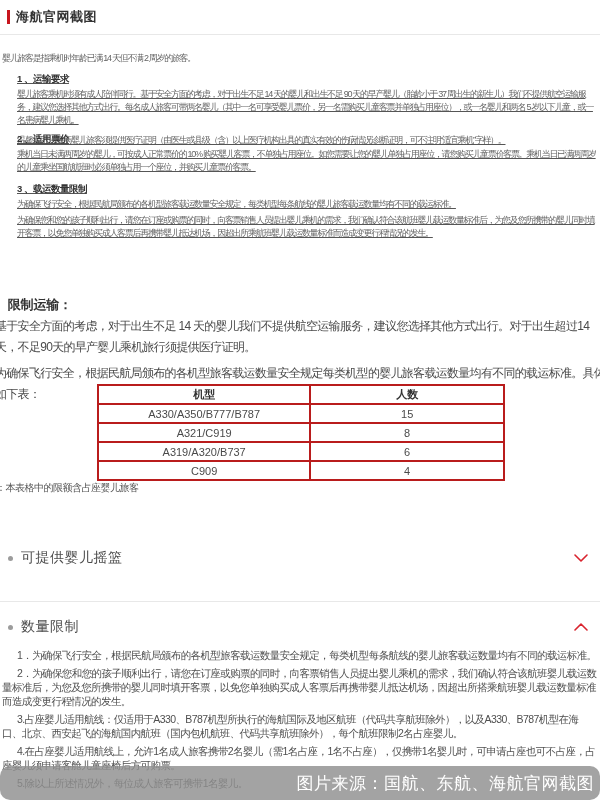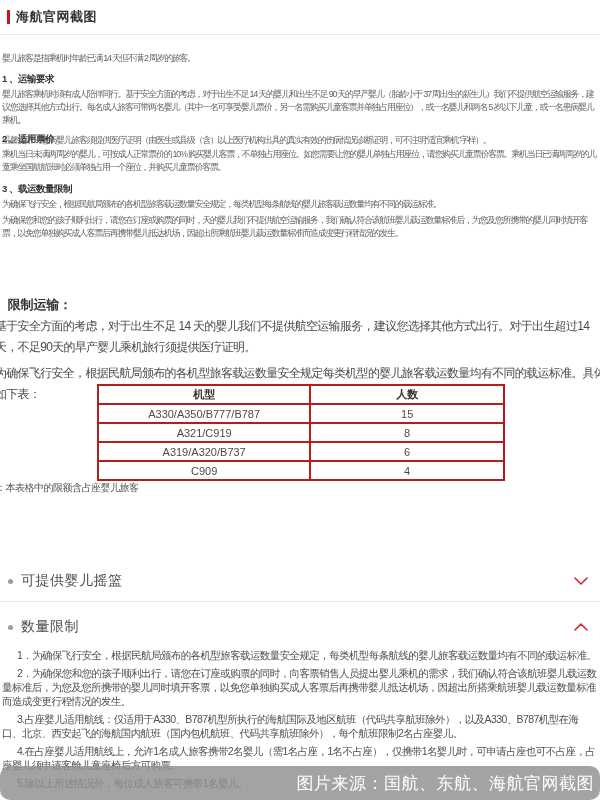--- a/index.html
+++ b/index.html
@@ -9,21 +9,21 @@
 
   .hdr { position:absolute; top:8px; left:7px; display:flex; align-items:center; gap:6px; }
   .hdr-bar { width:3px; height:14px; background:#c8161e; }
   .hdr-title { font-size:13px; font-weight:bold; color:#333; letter-spacing:0.5px; }
 
   .divider { position:absolute; left:0; width:600px; border-top:1px solid #e8e8e8; }
 
   .sm { font-size:9px; letter-spacing:-1.3px; line-height:13px; color:#646464; }
   .intro { position:absolute; top:52px; left:2px; right:0; }
 
-  .sec { position:absolute; left:2px; right:0; }
+  .sec { position:absolute; left:17px; right:0;text-decoration:underline; }
   .sec-h { font-size:9.5px; font-weight:bold; color:#333; letter-spacing:-0.5px; line-height:12px; }
   .sec p { margin-top:3px; }
   .sec .tip { margin-top:7px; }
 
   .restricted { position:absolute; top:297px; left:-5px; width:616px; color:#4a4a4a; }
   .r-h { font-size:13px; font-weight:bold; color:#333; line-height:15px; letter-spacing:-0.2px; }
   .r-p { font-size:12px; letter-spacing:-0.7px; line-height:21px; margin-top:4px; }
   .r-p2 { font-size:12px; letter-spacing:-0.7px; line-height:21px; margin-top:5px; }
 
   .limits-table { position:absolute; top:384px; left:97px; width:408px;
@@ -73,21 +73,21 @@
   </div>
 
   <div class="sec" style="top:133px">
     <div class="sec-h">2 、适用票价</div>
     <p class="sm">乘机当日未满两周岁的婴儿，可按成人正常票价的 10% 购买婴儿客票，不单独占用座位。如您需要让您的婴儿单独占用座位，请您购买儿童票价客票。乘机当日已满两周岁的儿童乘坐国航航班时必须单独占用一个座位，并购买儿童票价客票。</p>
   </div>
 
   <div class="sec" style="top:183px">
     <div class="sec-h">3 、载运数量限制</div>
     <p class="sm">为确保飞行安全，根据民航局颁布的各机型旅客载运数量安全规定，每类机型每条航线的婴儿旅客载运数量均有不同的载运标准。</p>
-    <p class="sm">为确保您和您的孩子顺利出行，请您在订座或购票的同时，天的婴儿我们不提供航空运输服务，我们确认符合该航班婴儿载运数量标准后，为您及您所携带的婴儿同时填开客票，以免您单独购买成人客票后再携带婴儿抵达机场，因超出所乘航班婴儿载运数量标准而造成变更行程情况的发生。</p>
+    <p class="sm">为确保您和您的孩子顺利出行，请您在订座或购票的同时，向客票销售人员提出婴儿乘机的需求，我们确认符合该航班婴儿载运数量标准后，为您及您所携带的婴儿同时填开客票，以免您单独购买成人客票后再携带婴儿抵达机场，因超出所乘航班婴儿载运数量标准而造成变更行程情况的发生。</p>
   </div>
 
   <div class="restricted">
     <div class="r-h">、限制运输：</div>
     <p class="r-p">基于安全方面的考虑，对于出生不足 14 天的婴儿我们不提供航空运输服务，建议您选择其他方式出行。对于出生超过14天，不足90天的早产婴儿乘机旅行须提供医疗证明。</p>
     <p class="r-p2">为确保飞行安全，根据民航局颁布的各机型旅客载运数量安全规定每类机型的婴儿旅客载运数量均有不同的载运标准。具体如下表：</p>
   </div>
 
   <table class="limits-table">
     <colgroup>
@@ -115,21 +115,21 @@
       </tr>
       <tr>
         <td>C909</td>
         <td>4</td>
       </tr>
     </tbody>
   </table>
 
   <div class="note">：本表格中的限额含占座婴儿旅客</div>
 
-  <div class="acc" style="top:566px">
+  <div class="acc" style="top:543px">
     <span class="dot"></span>
     <span class="acc-label">可提供婴儿摇篮</span>
     <svg class="chev" viewBox="0 0 14 8">
         <polyline points="1,1 7,7 13,1"></polyline>
       </svg>
   </div>
   <div class="divider" style="top:601px"></div>
 
   <div class="acc" style="top:612px">
     <span class="dot"></span>

